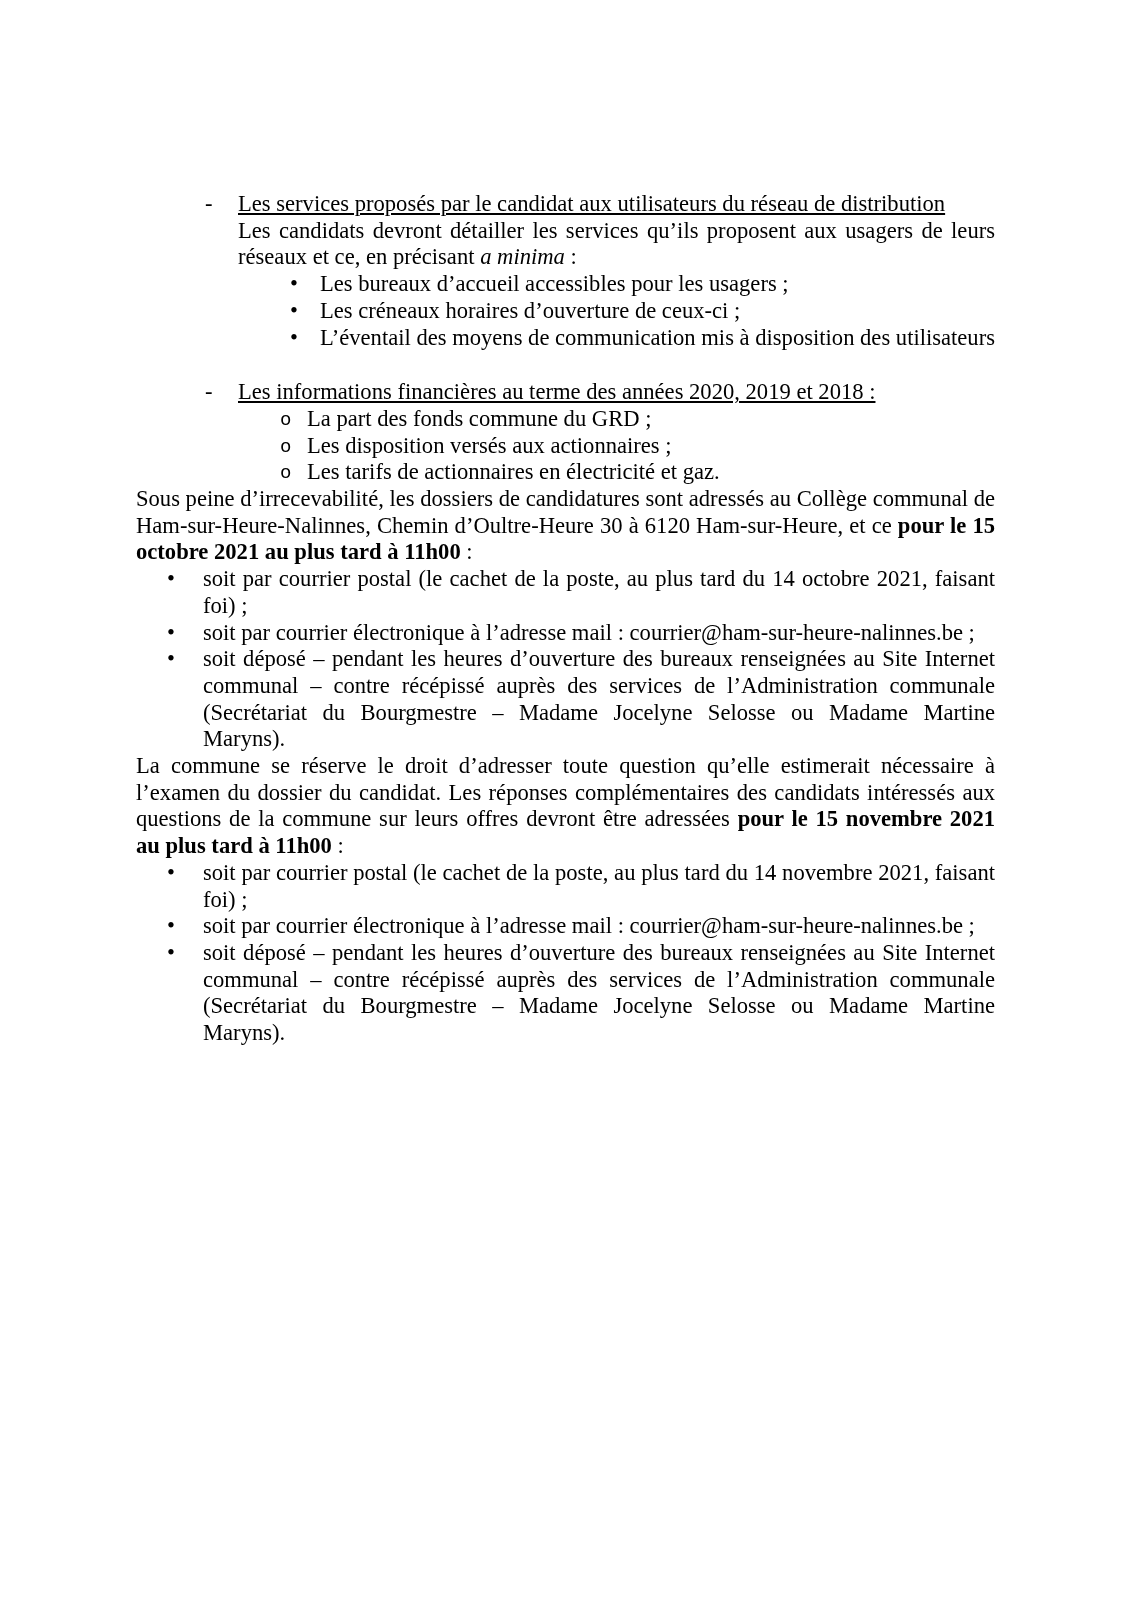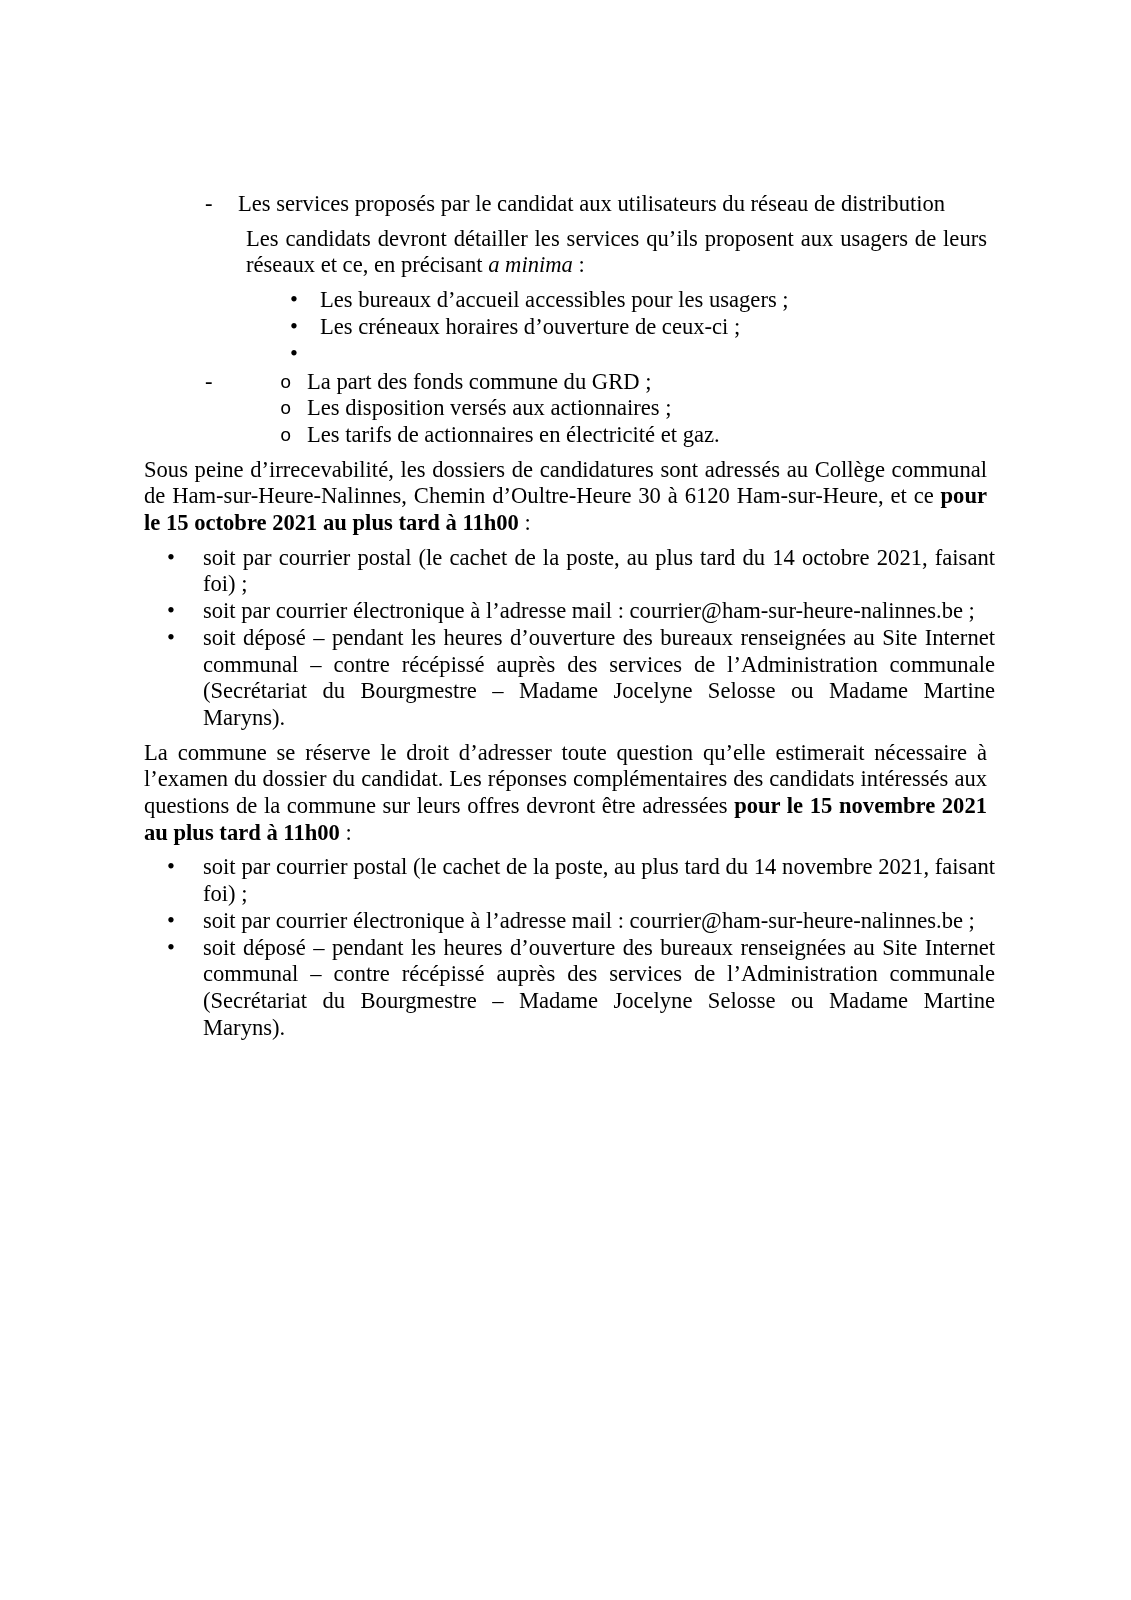--- a/index.html
+++ b/index.html
@@ -18,21 +18,21 @@
     line-height: 26.7px;
     overflow: hidden;
   }
   .content {
     position: absolute;
     left: 136px;
     top: 191px;
     width: 859px;
   }
   p.para {
-    margin: 8px;
+    margin: 0;
     text-align: justify;
   }
   .li {
     position: relative;
     margin: 0;
   }
   
   .li.dash-item { padding-left: 102px; text-align: left; }
   .li.dash-item .marker { position: absolute; left: 69px; top: 0; }
   
@@ -43,20 +43,21 @@
   .li.o2 .marker {
     position: absolute; left: 144px; top: 1px;
     font-family: "Liberation Mono", "DejaVu Sans Mono", monospace;
     font-size: 19px;
   }
   
   .li.b1 { padding-left: 67px; text-align: justify; }
   .li.b1 .marker { position: absolute; left: 31px; top: 0; }
 
   .heading-underline {
+    text-decoration: underline;
     margin-top: 16px;
   }
   .indent-para {
     padding-left: 102px;
   }
   .bold { font-weight: bold; }
   .it { font-style: italic; }
 
   .gap-blank-line { margin-top: 28px; }   
   .gap-two-lines  { margin-top: 50px; }   
@@ -78,24 +79,26 @@
     <div class="li b2">
       <span class="marker">•</span>
       <span>Les bureaux d’accueil accessibles pour les usagers ;</span>
     </div>
     <div class="li b2">
       <span class="marker">•</span>
       <span>Les créneaux horaires d’ouverture de ceux-ci ;</span>
     </div>
     <div class="li b2">
       <span class="marker">•</span>
+      <span>L’éventail des moyens de communication mis à disposition des utilisateurs</span>
     </div>
 
     <div class="li dash-item gap-blank-line">
       <span class="marker">-</span>
+      <span class="heading-underline">Les informations financières au terme des années 2020, 2019 et 2018 :</span>
     </div>
 
     <div class="li o2">
       <span class="marker">o</span>
       <span>La part des fonds commune du GRD ;</span>
     </div>
     <div class="li o2">
       <span class="marker">o</span>
       <span>Les disposition versés aux actionnaires ;</span>
     </div>

